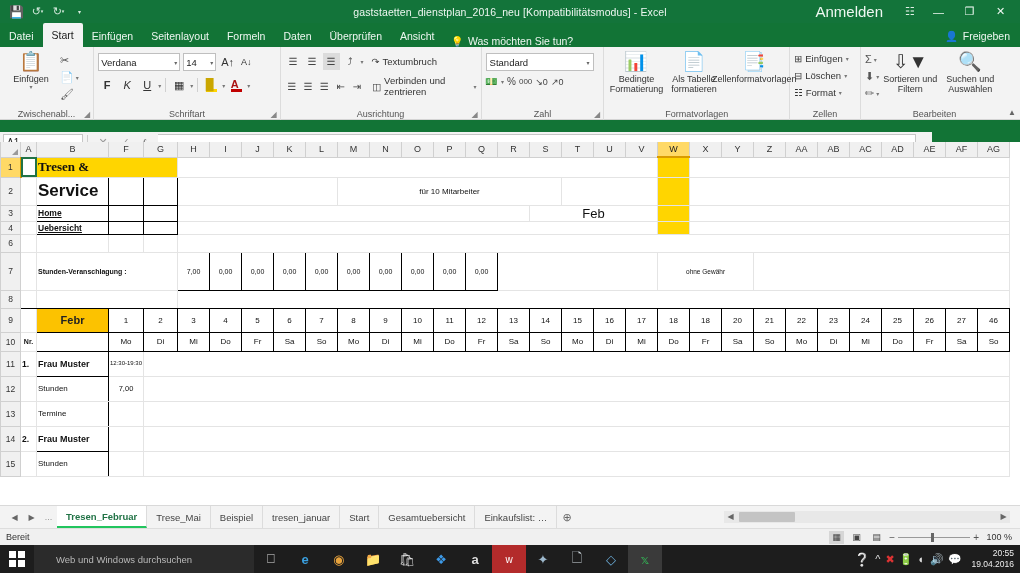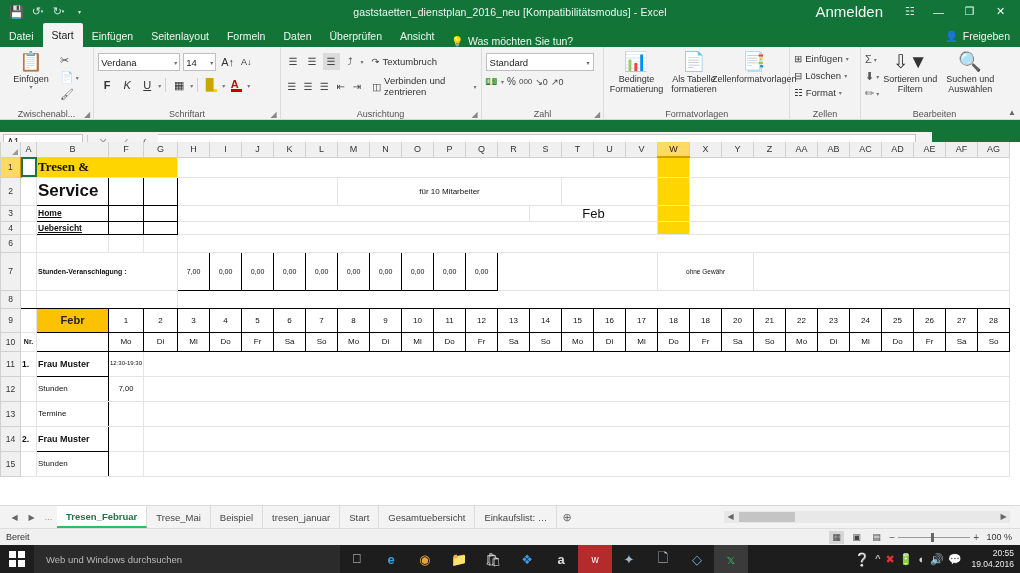--- a/index.html
+++ b/index.html
@@ -218,22 +218,22 @@
 
   
   .taskbar {
     position: absolute; left: 0; top: 545px; width: 1020px; height: 28px;
     background: #1d1d1d; display: flex; align-items: center;
   }
   .startb { width: 34px; height: 28px; display: flex; align-items: center; justify-content: center; }
   .winlogo { display: grid; grid-template-columns: 7px 7px; grid-template-rows: 7px 7px; gap: 1.5px; }
   .winlogo i { background: #fff; display: block; }
   .searchbox {
-    width: 306px; height: 28px; background: #2b2b2b; display: flex; align-items: center;
-    padding-left: 12px; font-size: 9.5px; color: #b9b9b9;
+    width: 220px; height: 28px; background: #2b2b2b; display: flex; align-items: center;
+    padding-left: 22px; font-size: 9.5px; color: #b9b9b9;
   }
   .tbicons { display: flex; align-items: center; gap: 0; }
   .tbi {
     width: 34px; height: 28px; display: flex; align-items: center; justify-content: center;
     font-size: 13px; color: #ddd;
   }
   .tbi.active { background: #3a3a3a; }
   .tray { margin-left: auto; display: flex; align-items: center; gap: 5px; padding-right: 6px; }
   .trayi { font-size: 11px; color: #ddd; }
   .clock { font-size: 8.5px; color: #eee; text-align: right; line-height: 1.25; padding-left: 4px; }
@@ -655,21 +655,21 @@
         <td class="cell ctr bk">18</td>
         <td class="cell ctr bk">18</td>
         <td class="cell ctr bk red">20</td>
         <td class="cell ctr bk red">21</td>
         <td class="cell ctr bk">22</td>
         <td class="cell ctr bk">23</td>
         <td class="cell ctr bk">24</td>
         <td class="cell ctr bk">25</td>
         <td class="cell ctr bk">26</td>
         <td class="cell ctr bk red">27</td>
-        <td class="cell ctr bk red">28</td>
+        <td class="cell ctr bk red">46</td>
       </tr>
 
       <tr style="height:19px">
         <td class="rowhdr">10</td>
         <td class="cell bk-l ctr"><span style="font-size:7px;font-weight:bold">Nr.</span></td>
         <td class="cell bk"></td>
         <td class="cell ctr bk">Mo</td>
         <td class="cell ctr bk">Di</td>
         <td class="cell ctr bk">Mi</td>
         <td class="cell ctr bk">Do</td>

